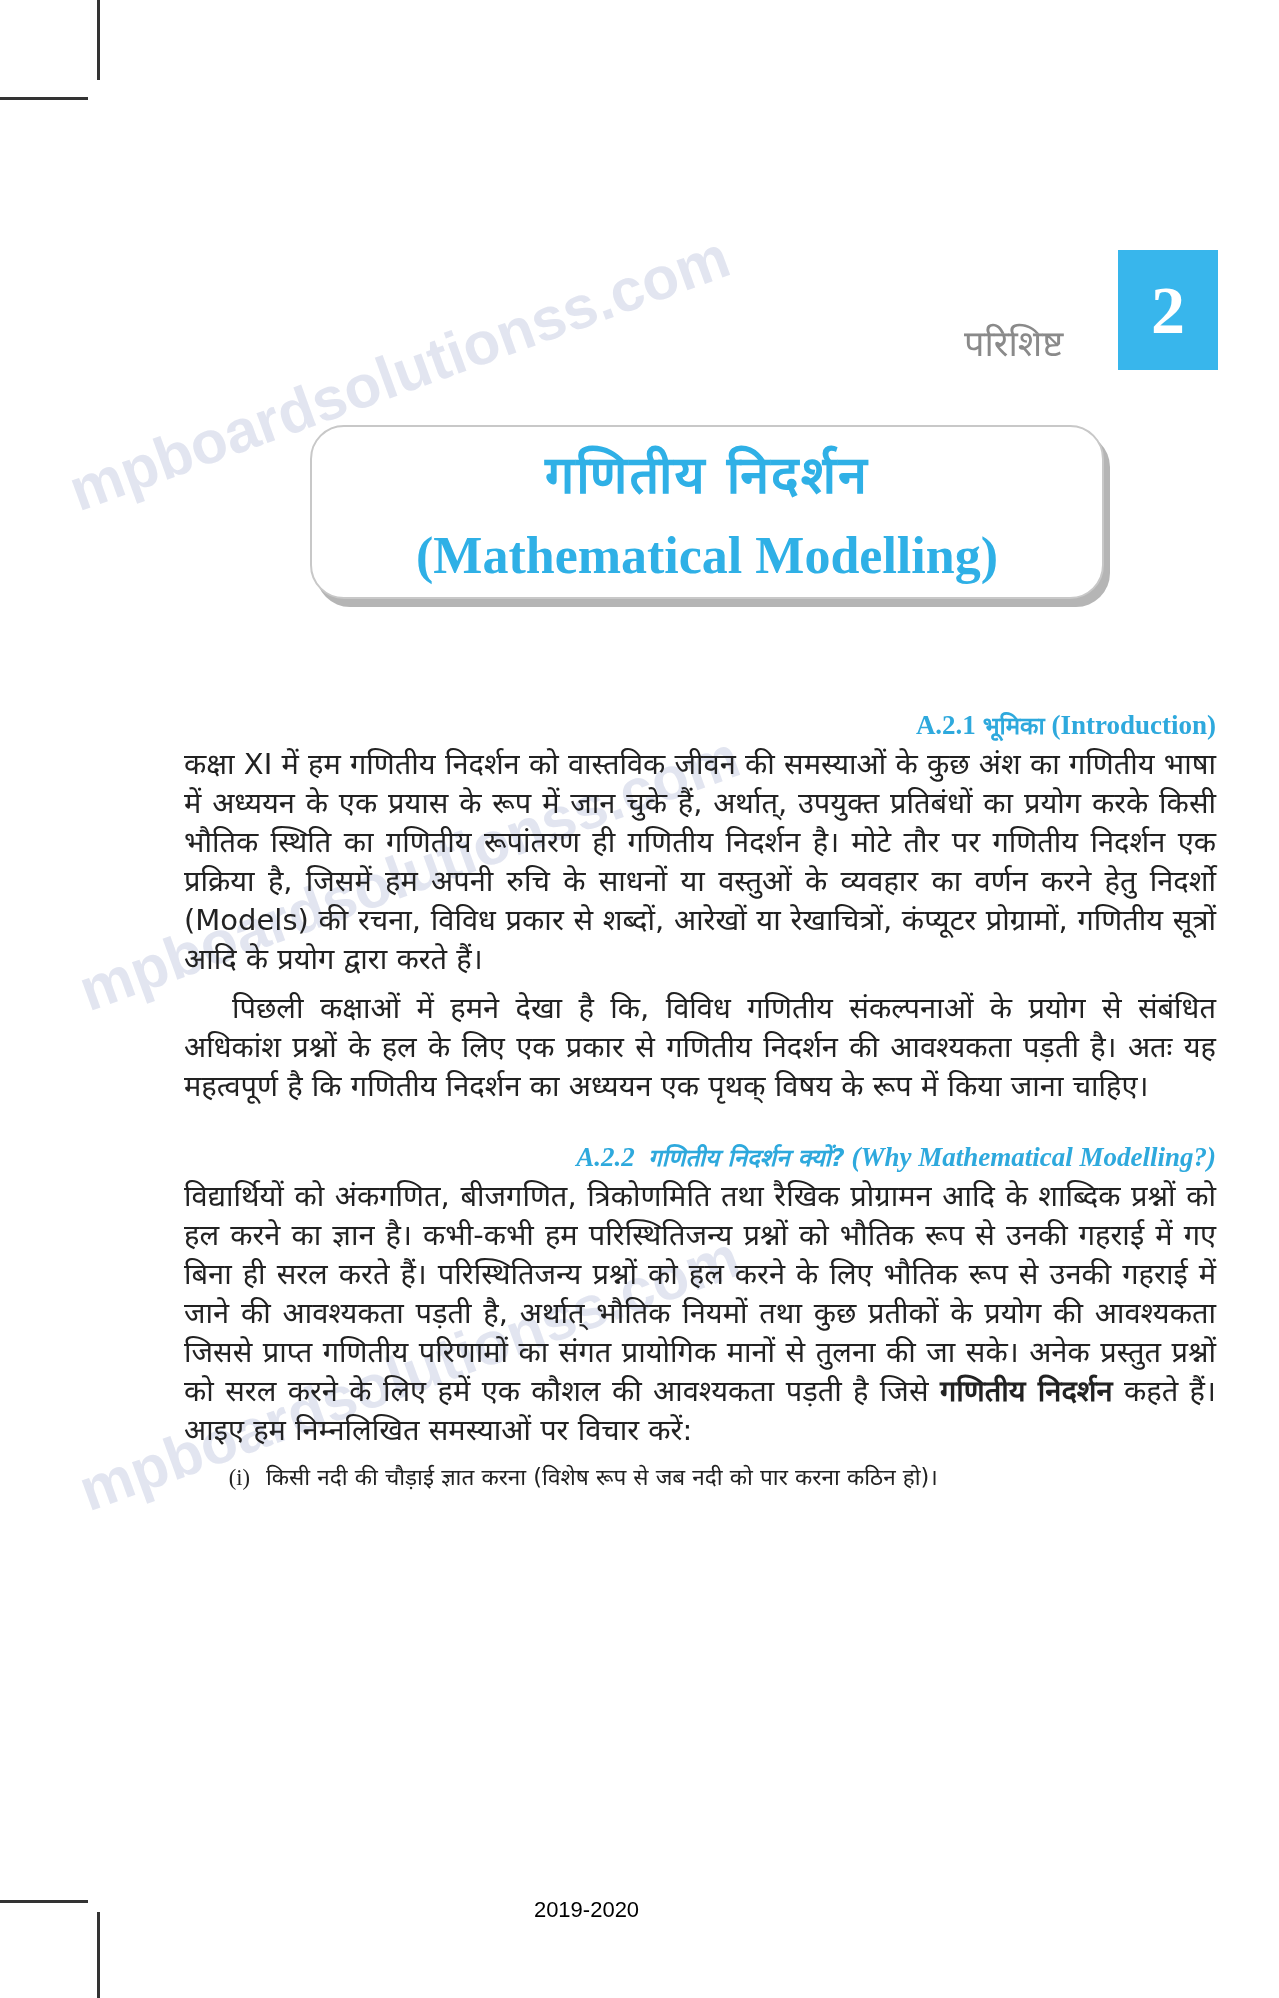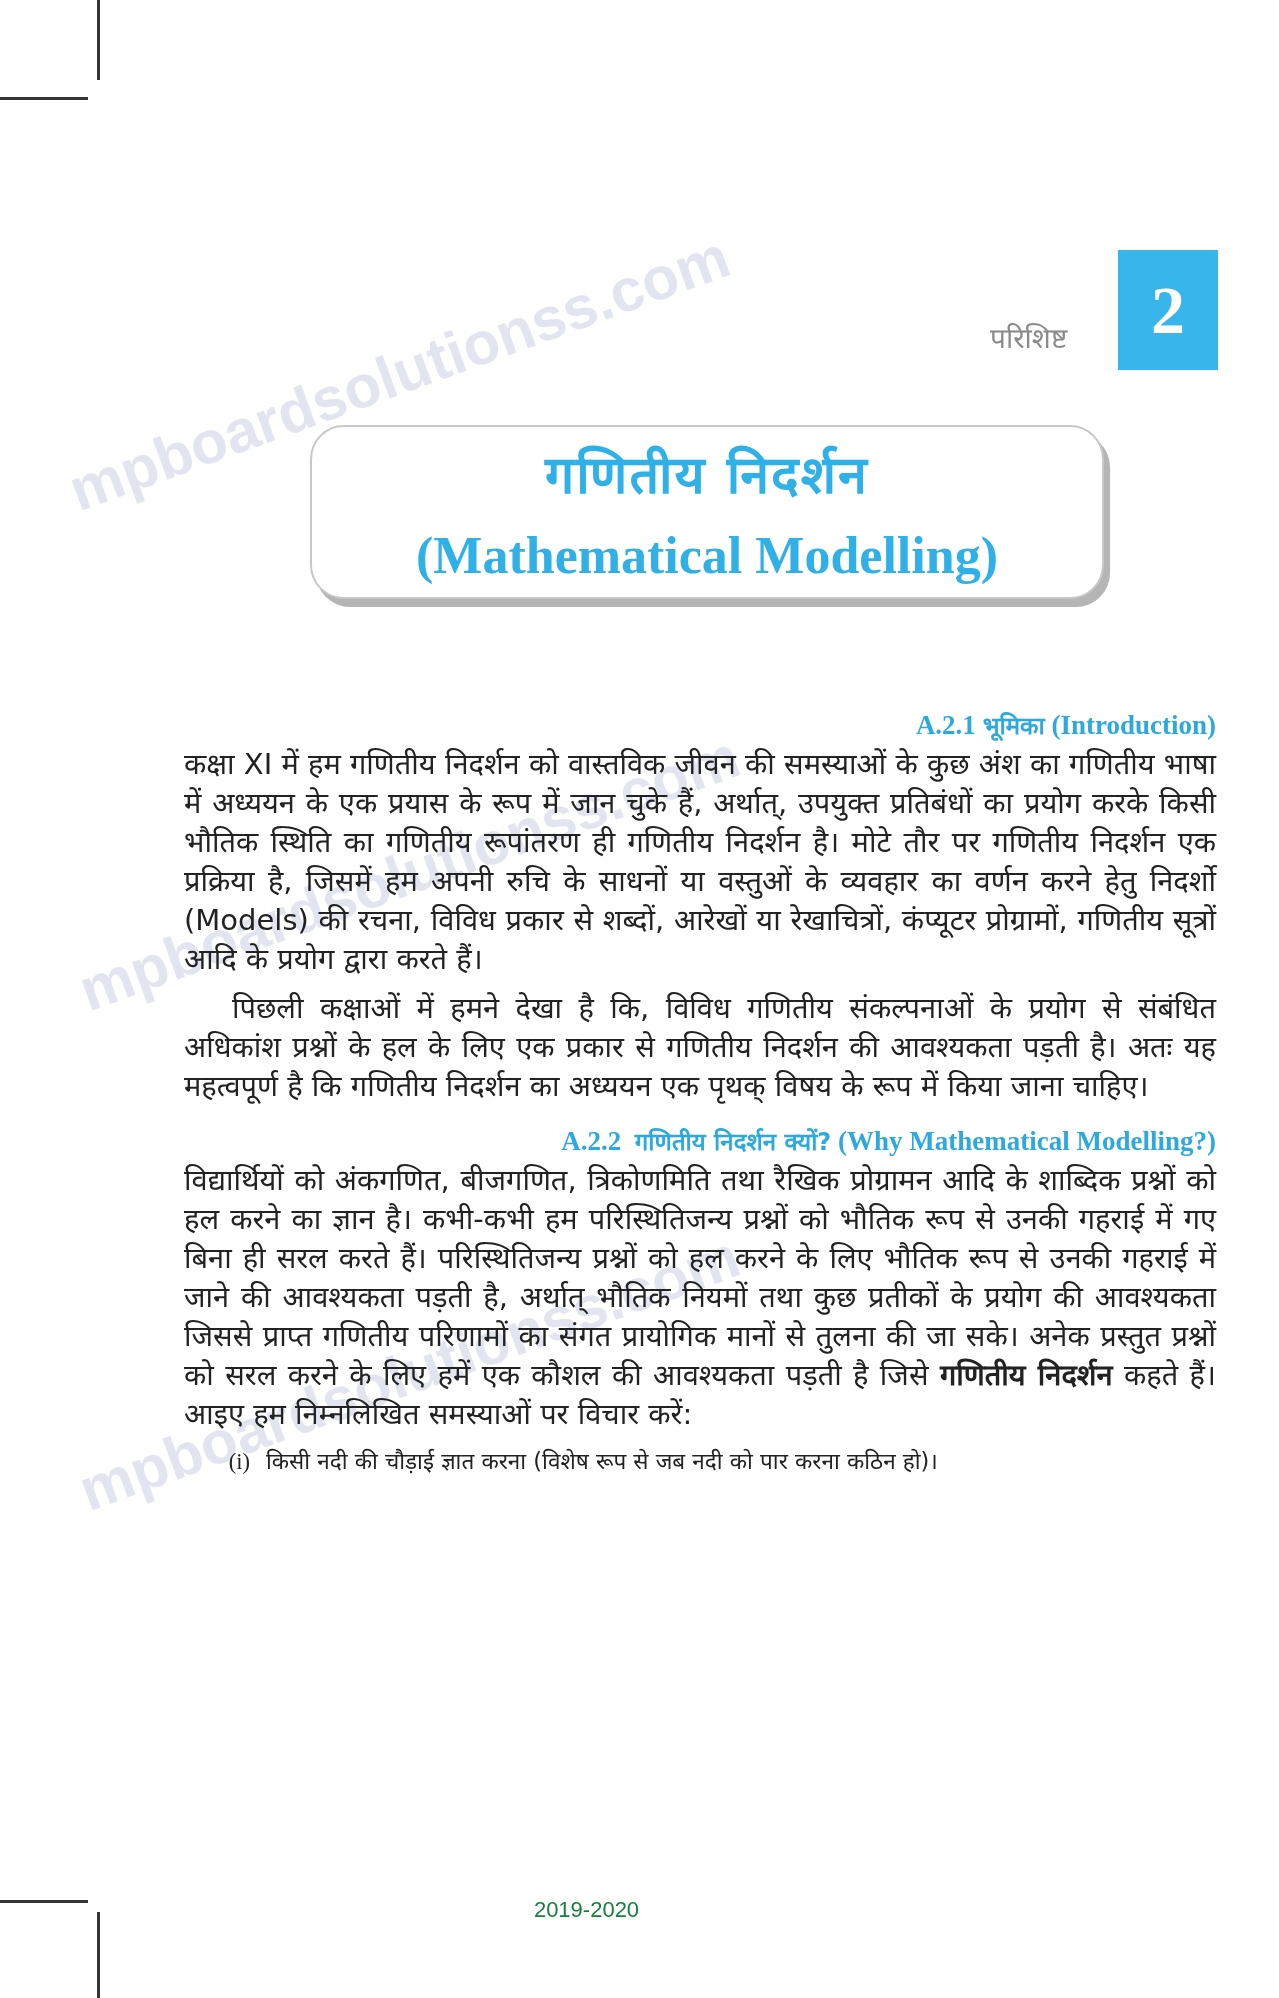--- a/index.html
+++ b/index.html
@@ -6,21 +6,21 @@
   body {
     width: 1279px; height: 1998px; background: #ffffff; position: relative; overflow: hidden;
     font-family: "Liberation Serif", "DejaVu Serif", serif; color: #222;
   }
   .crop { position: absolute; background: #333; }
   .watermark {
     position: absolute; color: rgba(150,160,200,0.28); font-family: "Liberation Sans", sans-serif;
     font-weight: bold; font-size: 60px; transform-origin: left top; white-space: nowrap; pointer-events: none;
   }
   .appendix-label {
-    position: absolute; left: 990px; top: 318px; font-size: 28px; color: #8a8a8a;
+    position: absolute; left: 964px; top: 318px; font-size: 36px; color: #8a8a8a;
     font-family: "DejaVu Sans", sans-serif;
   }
   .appendix-box {
     position: absolute; left: 1118px; top: 250px; width: 100px; height: 120px; background: #38b6ec;
     color: #fff; font-weight: bold; font-size: 68px; display: flex; align-items: center; justify-content: center;
   }
   .title-box {
     position: absolute; left: 310px; top: 425px; width: 790px; height: 170px;
     border: 2px solid #c8c8c8; border-radius: 34px; box-shadow: 6px 8px 0 #b5b5b5; background: #fff;
     text-align: center;
@@ -32,21 +32,21 @@
   .heading .hi { font-family: "DejaVu Sans", sans-serif; font-size: 24px; }
   .para {
     font-family: "DejaVu Sans", sans-serif; font-size: 29px; line-height: 39px; text-align: justify; margin: 0;
   }
   .indent { text-indent: 48px; margin-top: 10px; }
   .bold-term { font-weight: bold; }
   .list { margin: 8px 0 0 0; padding: 0; list-style: none; }
   .list li { display: flex; font-family: "DejaVu Sans", sans-serif; font-size: 22.5px; line-height: 39px; margin-bottom: 10px; }
   .list .num { width: 56px; flex: none; text-align: right; padding-right: 16px; margin-left: 10px; font-family: "Liberation Serif", serif; }
   .list .txt { flex: 1; text-align: justify; }
-  .footer { position: absolute; left: 0; width: 1173px; top: 1897px; text-align: center; font-family: "Liberation Sans", sans-serif; font-size: 22px; color: #15803d; }
+  .footer { position: absolute; left: 0; width: 1173px; top: 1897px; text-align: center; font-family: "Liberation Sans", sans-serif; font-size: 22px; color: #000000; }
 </style>
 </head>
 <body>
 
 <div class="crop" style="left:97px;top:0;width:3px;height:80px;"></div>
 <div class="crop" style="left:0;top:97px;width:88px;height:3px;"></div>
 <div class="crop" style="left:0;top:1900px;width:88px;height:3px;"></div>
 <div class="crop" style="left:97px;top:1912px;width:3px;height:86px;"></div>
 
 <div class="watermark" style="left:60px;top:460px;transform:rotate(-20deg);">mpboardsolutionss.com</div>
@@ -63,21 +63,21 @@
 
 <div class="content">
   <div class="heading">
     <span>A.2.1</span>
     <span class="hi">भूमिका</span>
     <span>(Introduction)</span>
   </div>
   <p class="para">कक्षा XI में हम गणितीय निदर्शन को वास्तविक जीवन की समस्याओं के कुछ अंश का गणितीय भाषा में अध्ययन के एक प्रयास के रूप में जान चुके हैं, अर्थात्, उपयुक्त प्रतिबंधों का प्रयोग करके किसी भौतिक स्थिति का गणितीय रूपांतरण ही गणितीय निदर्शन है। मोटे तौर पर गणितीय निदर्शन एक प्रक्रिया है, जिसमें हम अपनी रुचि के साधनों या वस्तुओं के व्यवहार का वर्णन करने हेतु निदर्शो (Models) की रचना, विविध प्रकार से शब्दों, आरेखों या रेखाचित्रों, कंप्यूटर प्रोग्रामों, गणितीय सूत्रों आदि के प्रयोग द्वारा करते हैं।</p>
   <p class="para indent">पिछली कक्षाओं में हमने देखा है कि, विविध गणितीय संकल्पनाओं के प्रयोग से संबंधित अधिकांश प्रश्नों के हल के लिए एक प्रकार से गणितीय निदर्शन की आवश्यकता पड़ती है। अतः यह महत्वपूर्ण है कि गणितीय निदर्शन का अध्ययन एक पृथक् विषय के रूप में किया जाना चाहिए।</p>
 
-  <div class="heading" style="margin-top:18px;">
+  <div class="heading" style="margin-top:34px;font-style:italic;">
     <span>A.2.2</span>&nbsp;
     <span class="hi">गणितीय निदर्शन क्यों?</span>
     <span>(Why Mathematical Modelling?)</span>
   </div>
   <p class="para">
     <span>विद्यार्थियों को अंकगणित, बीजगणित, त्रिकोणमिति तथा रैखिक प्रोग्रामन आदि के शाब्दिक प्रश्नों को हल करने का ज्ञान है। कभी-कभी हम परिस्थितिजन्य प्रश्नों को भौतिक रूप से उनकी गहराई में गए बिना ही सरल करते हैं। परिस्थितिजन्य प्रश्नों को हल करने के लिए भौतिक रूप से उनकी गहराई में जाने की आवश्यकता पड़ती है, अर्थात् भौतिक नियमों तथा कुछ प्रतीकों के प्रयोग की आवश्यकता जिससे प्राप्त गणितीय परिणामों का संगत प्रायोगिक मानों से तुलना की जा सके। अनेक प्रस्तुत प्रश्नों को सरल करने के लिए हमें एक कौशल की आवश्यकता पड़ती है जिसे</span>
     <span class="bold-term">गणितीय निदर्शन</span>
     <span>कहते हैं। आइए हम निम्नलिखित समस्याओं पर विचार करें:</span>
   </p>
   <ul class="list">

